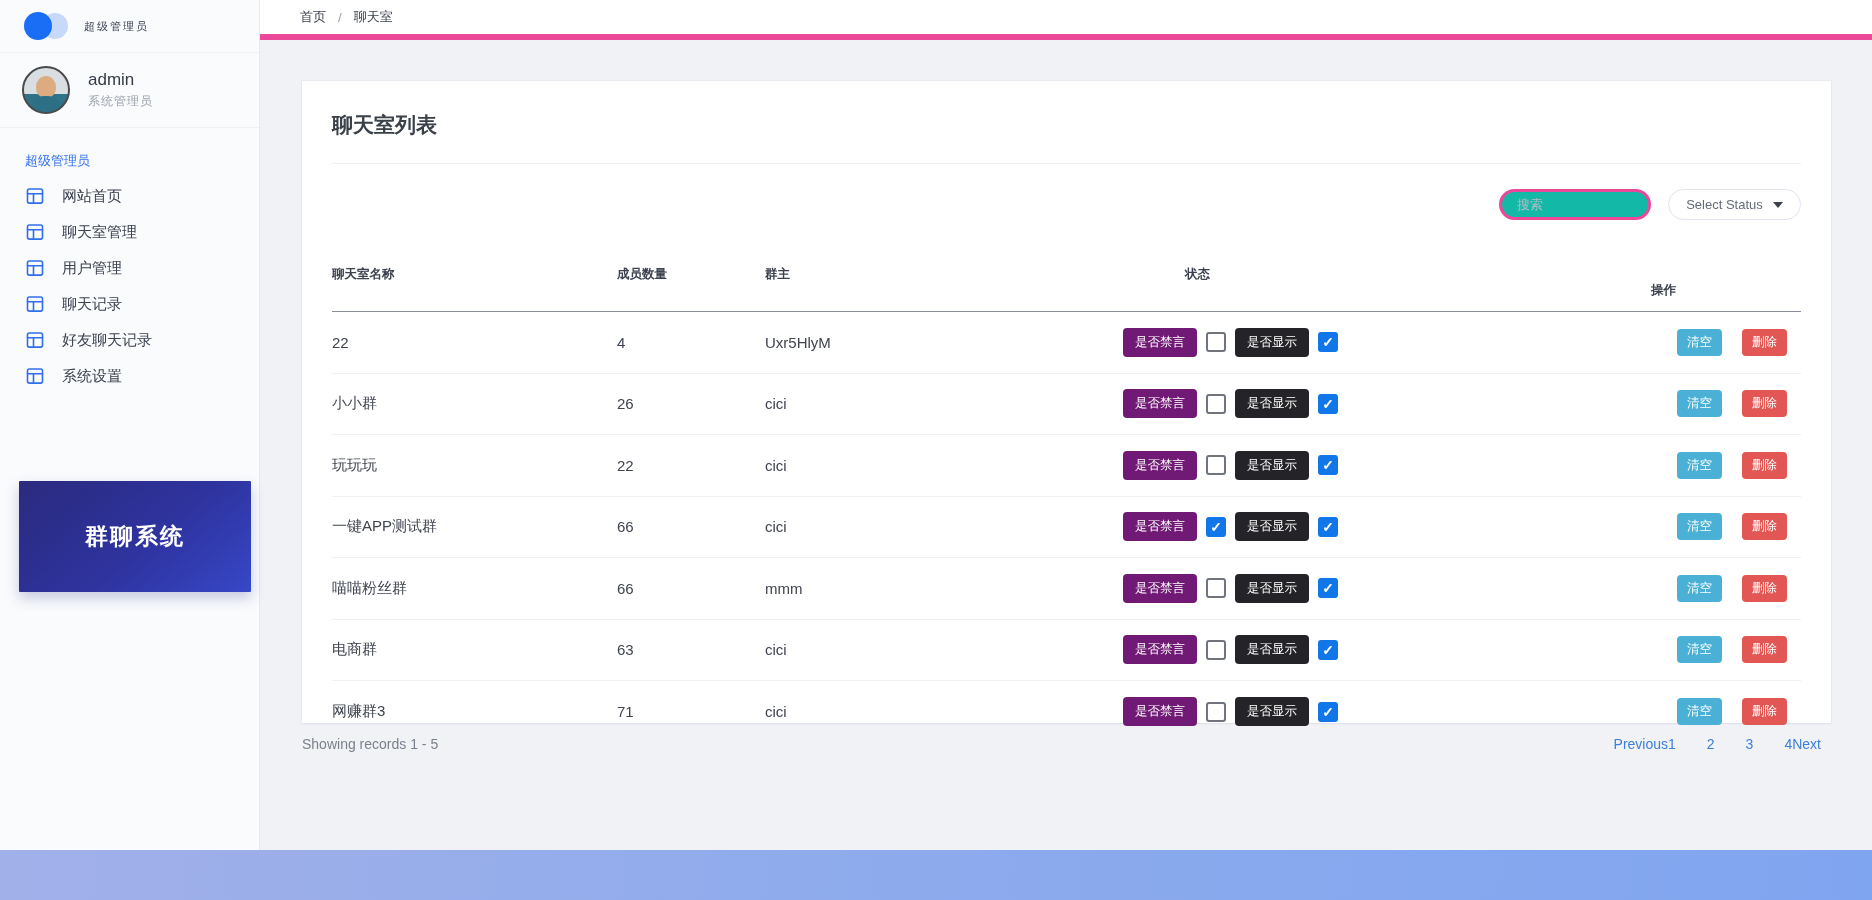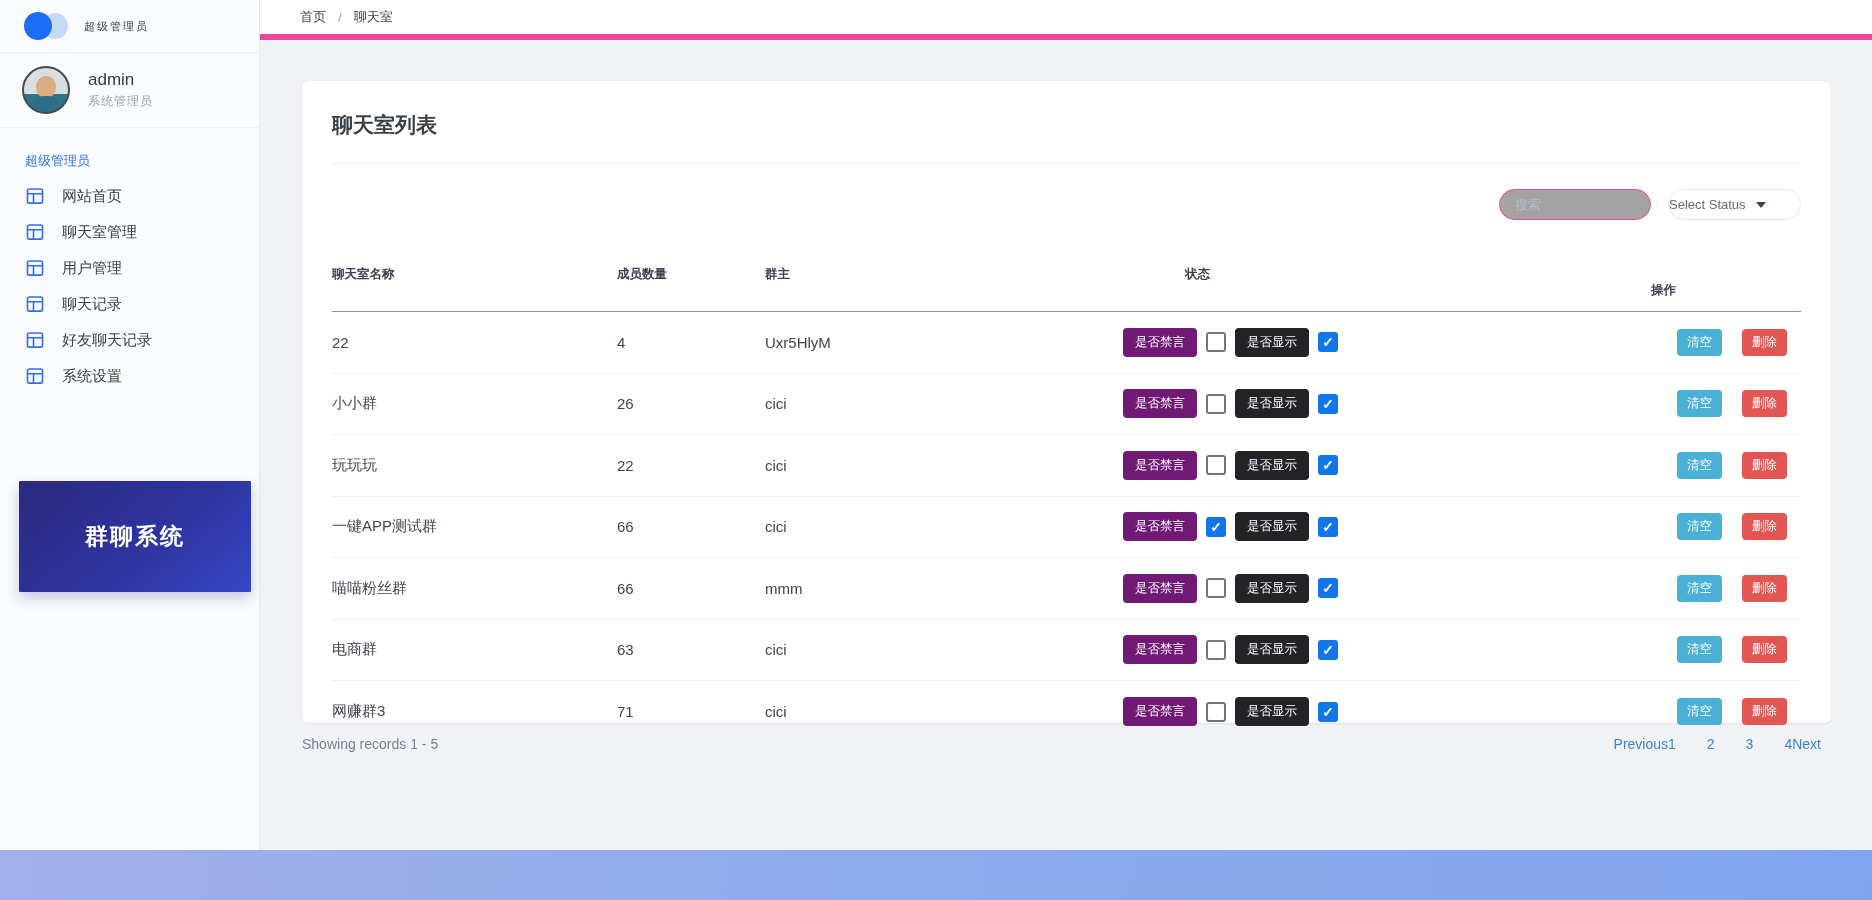--- a/index.html
+++ b/index.html
@@ -45,35 +45,35 @@
   .topbar {
     position:absolute; left:260px; top:0; width:1612px; height:40px;
     background:#ffffff; border-bottom:6px solid #ec4899;
     display:flex; align-items:center; padding-left:40px; font-size:13px;
   }
   .crumb { color:#3d4350; cursor:pointer; }
   .crumb-sep { color:#9aa0ab; margin:0 12px; }
   
   .card {
     position:absolute; left:302px; top:81px; width:1529px; height:642px;
-    background:#ffffff; border-radius:6px;
+    background:#ffffff; border-radius:0;
     box-shadow:0 1px 2px rgba(45,55,90,.06), 0 0 0 1px rgba(45,55,90,.03);
   }
   .card-title { padding:30px 30px 24px; font-size:21px; color:#3a4048; }
   .card-divider { border-top:1px solid #eef0f5; margin:0 30px; }
   .toolbar { display:flex; justify-content:flex-end; align-items:center; gap:17px; padding:25px 30px 20px; }
   .search-input {
-    width:152px; height:31px; border:1px solid #ec4899; border-radius:16px;
+    width:152px; height:31px; border:3px solid #ec4899; border-radius:16px;
     padding:0 15px; font-size:13px; color:#3c4250; outline:none;
-    font-family:"Liberation Sans", sans-serif; background:#a3a3a3;
+    font-family:"Liberation Sans", sans-serif; background:#14b8a6;
   }
   .search-input::placeholder { color:#b7bcc9; }
   .status-select {
     width:133px; height:31px; border:1px solid #e0e4f1; border-radius:16px;
-    display:flex; align-items:center; gap:10px;
+    display:flex; align-items:center; justify-content:center; gap:10px;
     font-size:13px; color:#646b77; cursor:pointer; background:#fff;
   }
   .caret { width:0; height:0; border-left:5px solid transparent; border-right:5px solid transparent; border-top:6px solid #3a3f48; margin-top:1px; }
   
   .table { margin:0 30px; }
   .thead, .trow { display:grid; grid-template-columns:285px 148px 358px 1fr 150px; align-items:center; }
   .thead { padding:10px 0 12px; border-bottom:1px solid #878d9a; font-size:12.5px; font-weight:bold; color:#3b414e; }
   .th-status { padding-left:62px; }
   .th-actions { text-align:left; padding-right:14px;margin-top:32px; }
   .trow { height:61.5px; border-bottom:1px solid #eef0f4; font-size:15px; color:#3f4450; }

